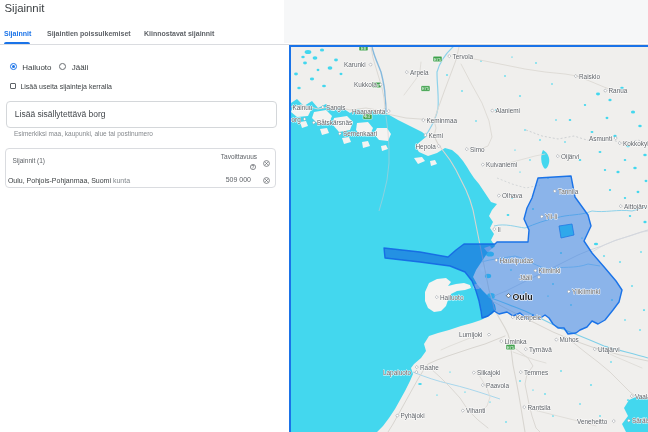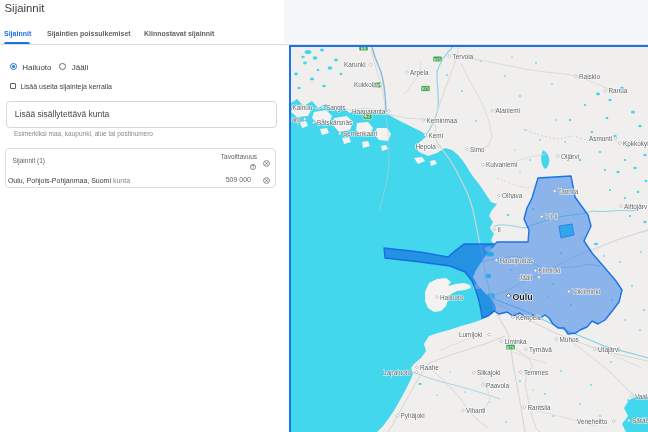--- a/index.html
+++ b/index.html
@@ -17,21 +17,21 @@
 <div class="a" style="left:10.2px;top:62.8px;width:4.8px;height:4.8px;border:1.3px solid #1a73e8;border-radius:50%"></div>
 <div class="a" style="left:12.4px;top:65px;width:3.1px;height:3.1px;background:#1a73e8;border-radius:50%"></div>
 <div class="a" style="left:22.2px;top:62.5px;font-size:8px;color:#3c4043">Hailuoto</div>
 <div class="a" style="left:59.4px;top:62.8px;width:4.8px;height:4.8px;border:1.3px solid #696d71;border-radius:50%"></div>
 <div class="a" style="left:71.8px;top:62.5px;font-size:8px;color:#3c4043">Jääli</div>
 
 <div class="a" style="left:10.2px;top:83.2px;width:4px;height:4px;border:1.3px solid #5f6368;border-radius:1px"></div>
 <div class="a" style="left:20.4px;top:83.3px;font-size:7px;color:#3c4043">Lisää useita sijainteja kerralla</div>
 
 <div class="a" style="left:5.6px;top:100.8px;width:271.3px;height:26.8px;border:1px solid #d4d7da;border-radius:4px;box-sizing:border-box"></div>
-<div class="a" style="left:14.8px;top:109px;font-size:8.5px;color:#43474c">Lisää sisällytettävä kunta</div>
+<div class="a" style="left:14.8px;top:109px;font-size:8.5px;color:#43474c">Lisää sisällytettävä borg</div>
 <div class="a" style="left:13.9px;top:130.4px;font-size:6.5px;color:#85898d">Esimerkiksi maa, kaupunki, alue tai postinumero</div>
 
 <div class="a" style="left:5.4px;top:147.5px;width:270.6px;height:40.9px;border:1px solid #dadce0;border-radius:4px;box-sizing:border-box"></div>
 <div class="a" style="left:12.5px;top:156.6px;font-size:6.5px;color:#5f6368">Sijainnit (1)</div>
 <div class="a" style="left:157px;top:153.4px;width:100px;text-align:right;font-size:6.5px;color:#5f6368">Tavoittavuus</div>
 <svg class="a" style="left:249.8px;top:164.4px" width="6" height="6" viewBox="0 0 6 6">
     <circle cx="3" cy="3" r="2.6" fill="none" stroke="#5f6368" stroke-width="0.7"></circle>
     <text x="3" y="4.9" font-size="5" fill="#5f6368" text-anchor="middle" font-family="Liberation Sans,sans-serif">?</text>
   </svg>
 <svg style="position:absolute;left:262.8px;top:160.3px" width="7" height="7" viewBox="0 0 7 7">

